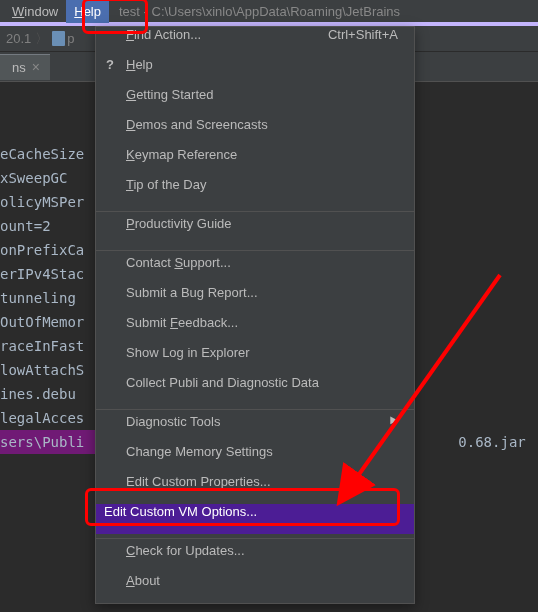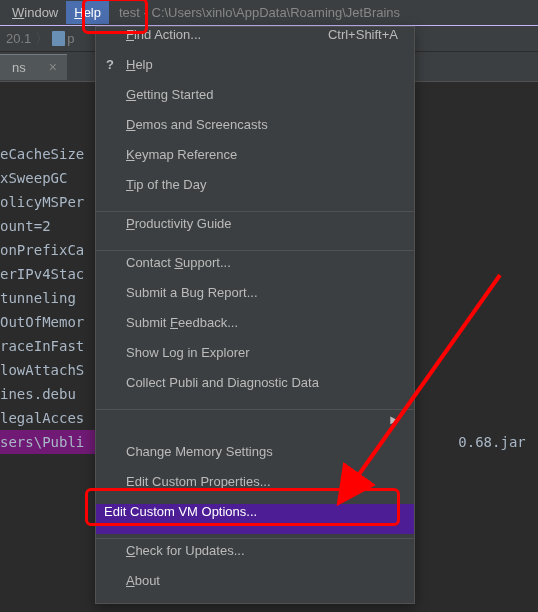--- a/index.html
+++ b/index.html
@@ -14,21 +14,21 @@
       position: relative;
     }
     
     
     .menubar {
       background: #3c3f41;
       height: 26px;
       display: flex;
       align-items: center;
       padding: 0 4px;
-      border-bottom: 1px solid #c4b5fd;
+      border-bottom: 4px solid #c4b5fd;
     }
     .menubar-item {
       padding: 4px 8px;
       color: #bbbbbb;
       cursor: pointer;
     }
     .menubar-item.active {
       background: #4b6eaf;
       color: #ffffff;
     }
@@ -66,21 +66,21 @@
       display: flex;
       align-items: center;
       border-bottom: 1px solid #515151;
     }
     .tab {
       padding: 5px 10px 5px 12px;
       background: #515658;
       color: #bbbbbb;
       display: flex;
       align-items: center;
-      gap: 23px;
+      gap: 6px;
       border-top: 1px solid #747a80;
     }
     .tab .close { color: #888; font-size: 14px; line-height: 1; }
     
     
     .editor {
       background: #2b2b2b;
       padding: 60px 0 0 0;
       color: #a9b7c6;
       font-family: "Consolas","Menlo",monospace;
@@ -235,20 +235,21 @@
       <span>Submit <span class="mnemonic">F</span>eedback...</span>
     </div>
   <div class="dropdown-item">
       <span>Show Log in Explorer</span>
     </div>
   <div class="dropdown-item">
       <span>Collect Publi and Diagnostic Data</span>
     </div>
   <div class="dropdown-sep"></div>
   <div class="dropdown-item">
+    <span>Diagnostic Tools</span>
     <span class="submenu-arrow">▶</span>
   </div>
   <div class="dropdown-item">
       <span>Change Memory Settings</span>
     </div>
   <div class="dropdown-item">
       <span>Edit Custom Properties...</span>
     </div>
   <div class="dropdown-item selected">
       <span>Edit Custom VM Options...</span>

